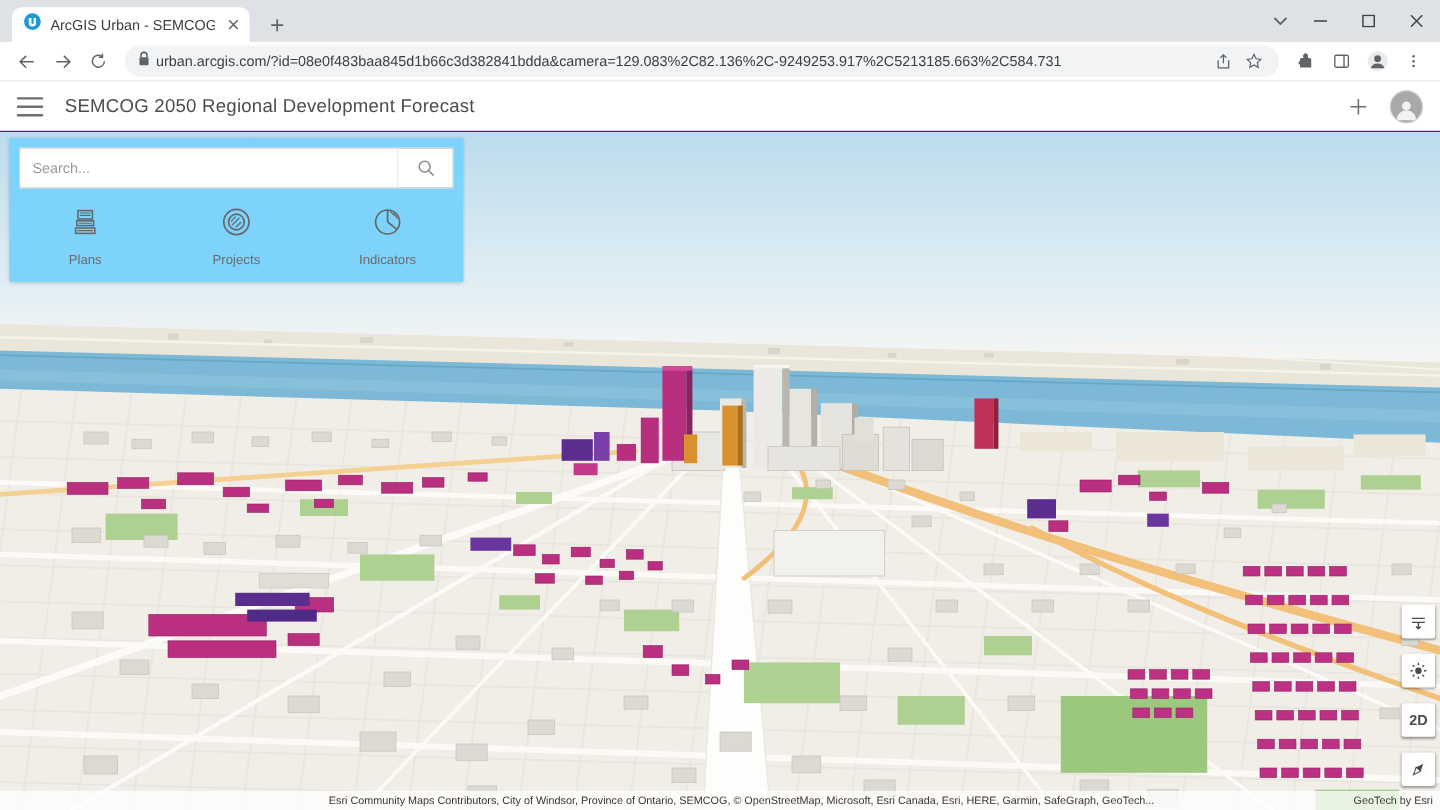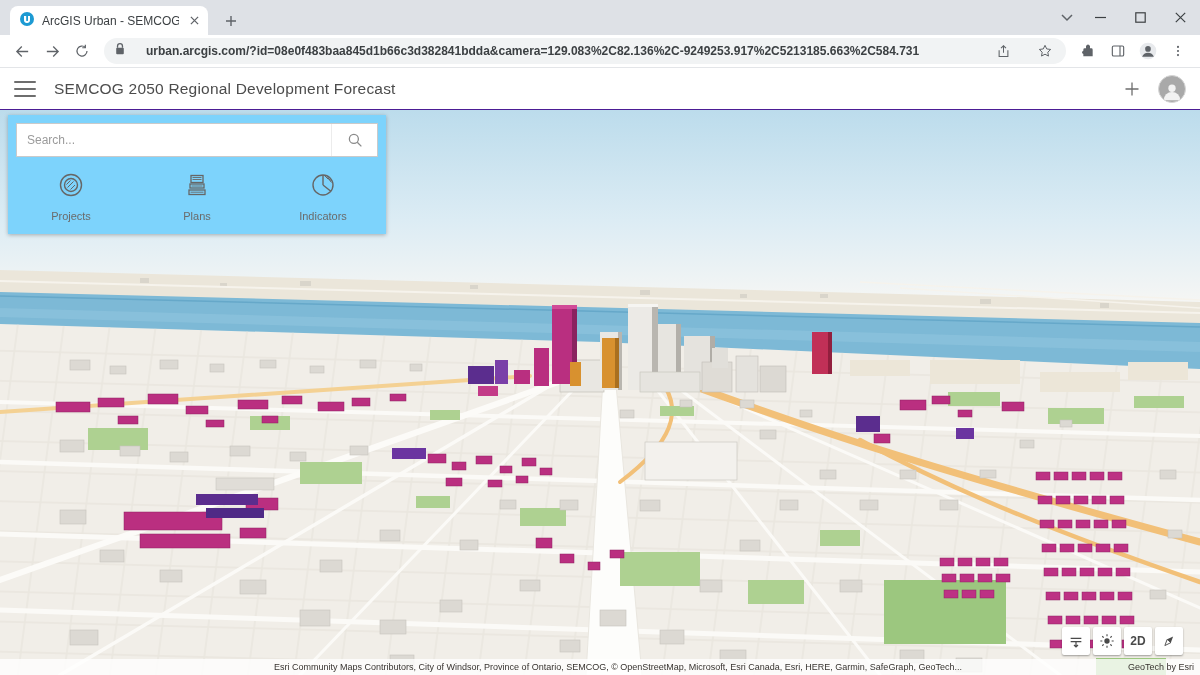--- a/index.html
+++ b/index.html
@@ -10,40 +10,40 @@
   .tab { position: absolute; left: 10px; top: 6px; width: 198px; height: 29px; background: #fff; border-radius: 8px 8px 0 0; display: flex; align-items: center; padding: 0 6px 0 9px; gap: 7px; }
   .tab-title { flex: 1; font-size: 12px; color: #3c4043; white-space: nowrap; overflow: hidden; }
   .tab-close { width: 16px; height: 16px; display: flex; align-items: center; justify-content: center; border-radius: 50%; }
   .newtab-btn { position: absolute; left: 218px; top: 8px; width: 26px; height: 26px; display: flex; align-items: center; justify-content: center; border-radius: 50%; }
   .winctl { position: absolute; right: 0; top: 0; height: 35px; display: flex; align-items: stretch; }
   .winctl > div { width: 40px; display: flex; align-items: center; justify-content: center; }
   .tabsearch { position: absolute; right: 118px; top: 0; height: 35px; width: 30px; display: flex; align-items: center; justify-content: center; }
 
   #toolbar { position: absolute; top: 35px; left: 0; right: 0; height: 33px; background: #fff; border-bottom: 1px solid #e3e5e8; display: flex; align-items: center; padding: 0 8px; gap: 2px; }
   .navbtn { width: 28px; height: 28px; display: flex; align-items: center; justify-content: center; border-radius: 50%; }
-  .addressbar { flex: 1; height: 26px; background: #f1f3f4; border-radius: 13px; margin: 0 6px; display: flex; align-items: center; padding: 0 10px; gap: 20px; min-width: 0; font-weight: bold; }
+  .addressbar { flex: 1; height: 26px; background: #f1f3f4; border-radius: 13px; margin: 0 6px; display: flex; align-items: center; padding: 0 10px; gap: 4px; min-width: 0; }
   .url-text { flex: 1; font-size: 12px; color: #3c4043; white-space: nowrap; overflow: hidden; text-overflow: ellipsis; }
   .bar-icon { width: 22px; height: 22px; display: flex; align-items: center; justify-content: center; border-radius: 50%; flex: 0 0 auto; }
 
   
   #appheader { position: absolute; top: 68px; left: 0; right: 0; height: 42px; background: #fff; border-bottom: 1px solid #4c1d95; display: flex; align-items: center; padding: 0 14px; z-index: 20; }
   .hamburger { width: 22px; height: 16px; display: flex; flex-direction: column; justify-content: space-between; cursor: pointer; }
   .hamburger span { height: 2px; background: #6e6e6e; border-radius: 1px; }
   .app-title { margin-left: 18px; font-size: 15.5px; color: #4c4c4c; letter-spacing: 0.2px; }
   .header-right { margin-left: auto; display: flex; align-items: center; gap: 14px; }
   .plus-btn { width: 24px; height: 24px; display: flex; align-items: center; justify-content: center; }
   .user-avatar { width: 28px; height: 28px; border-radius: 50%; background: #a9a9a9; display: flex; align-items: flex-end; justify-content: center; overflow: hidden; border: 1px solid #d6d6d6; }
 
   
   #map { position: absolute; top: 110px; left: 0; right: 0; bottom: 0; overflow: hidden; cursor: default; }
   #map svg.scene { display: block; width: 100%; height: 100%; }
   .attribution { position: absolute; left: 0; right: 0; bottom: 0; height: 16px; background: rgba(255,255,255,0.78); display: flex; align-items: center; font-size: 9px; color: #383430; z-index: 5; }
   .attribution .attr-text { margin: 0 auto; padding-left: 120px; white-space: nowrap; overflow: hidden; text-align: right; }
   .attribution .powered { padding: 0 6px 0 12px; white-space: nowrap; flex: 0 0 auto; }
-  .map-controls { position: absolute; right: 17px; bottom: 20px; display: flex; flex-direction: row; gap: 3px; z-index: 6; }
+  .map-controls { position: absolute; right: 4px; bottom: 20px; display: flex; flex-direction: column; gap: 13px; z-index: 6; }
   .map-ctl-btn { width: 28px; height: 28px; background: #fff; border-radius: 2px; box-shadow: 0 1px 2px rgba(0,0,0,0.35); display: flex; align-items: center; justify-content: center; font-size: 12px; font-weight: bold; color: #4a4a4a; cursor: pointer; }
 
   
   #panel { position: absolute; top: 115px; left: 8px; width: 378px; background: #7dd3fc; box-shadow: 0 1px 4px rgba(0,0,0,0.28); z-index: 30; }
   .search-row { margin: 8px; height: 34px; border: 1px solid #cacaca; display: flex; align-items: stretch; background: #fff; }
   .search-row input { flex: 1; border: 0; outline: 0; padding: 0 10px; font-size: 12px; font-family: "Liberation Sans", sans-serif; color: #333; }
   .search-row input::placeholder { color: #9b9b9b; }
   .search-go { width: 46px; display: flex; align-items: center; justify-content: center; border-left: 1px solid #ececec; cursor: pointer; }
   .tools-row { display: flex; padding: 6px 0 12px; }
   .tool { flex: 1; display: flex; flex-direction: column; align-items: center; gap: 7px; cursor: pointer; }
@@ -520,44 +520,44 @@
     <div class="search-go">
       <svg width="18" height="18" viewBox="0 0 24 24" fill="none" stroke="#8a8a8a" stroke-width="1.7">
           <circle cx="10.5" cy="10.5" r="6"></circle>
           <path d="M15 15l5.5 5.5"></path>
         </svg>
     </div>
   </div>
   <div class="tools-row">
     <div class="tool">
       <span>
-        <svg width="28" height="28" viewBox="0 0 28 28" fill="none" stroke="#666" stroke-width="1.4">
-          <circle cx="14" cy="14" r="10.5"></circle>
-            <circle cx="14" cy="14" r="6.5"></circle>
-          <path d="M10.5 16.5l6-6M9.5 13.5l4-4M13.5 18.5l4.5-4.5" stroke-width="1"></path>
-        </svg>
-      </span>
-      <span class="tool-label">Projects</span>
-    </div>
-    <div class="tool">
-      <span>
         <svg width="28" height="28" viewBox="0 0 28 28" fill="none" stroke="#666" stroke-width="1.3">
           <rect x="8" y="4.5" width="12" height="7"></rect>
             <path d="M9.5 6.5h9M9.5 8.5h9" stroke-width="0.9"></path>
           <rect x="7" y="13" width="14" height="4"></rect>
             <path d="M8.5 15h11" stroke-width="0.9"></path>
           <rect x="6" y="19" width="16" height="4.5"></rect>
             <path d="M7.5 21.2h13" stroke-width="0.9"></path>
         </svg>
       </span>
       <span class="tool-label">Plans</span>
     </div>
     <div class="tool">
       <span>
         <svg width="28" height="28" viewBox="0 0 28 28" fill="none" stroke="#666" stroke-width="1.4">
+          <circle cx="14" cy="14" r="10.5"></circle>
+            <circle cx="14" cy="14" r="6.5"></circle>
+          <path d="M10.5 16.5l6-6M9.5 13.5l4-4M13.5 18.5l4.5-4.5" stroke-width="1"></path>
+        </svg>
+      </span>
+      <span class="tool-label">Projects</span>
+    </div>
+    <div class="tool">
+      <span>
+        <svg width="28" height="28" viewBox="0 0 28 28" fill="none" stroke="#666" stroke-width="1.4">
           <circle cx="14" cy="14" r="10"></circle>
             <path d="M14 14V4M14 14l7.8 6.2"></path>
           <path d="M16 5l3.5 3.5M18.5 6.5l3 3M20.5 9l2 2.5" stroke-width="1"></path>
         </svg>
       </span>
       <span class="tool-label">Indicators</span>
     </div>
   </div>
 </div>
 

